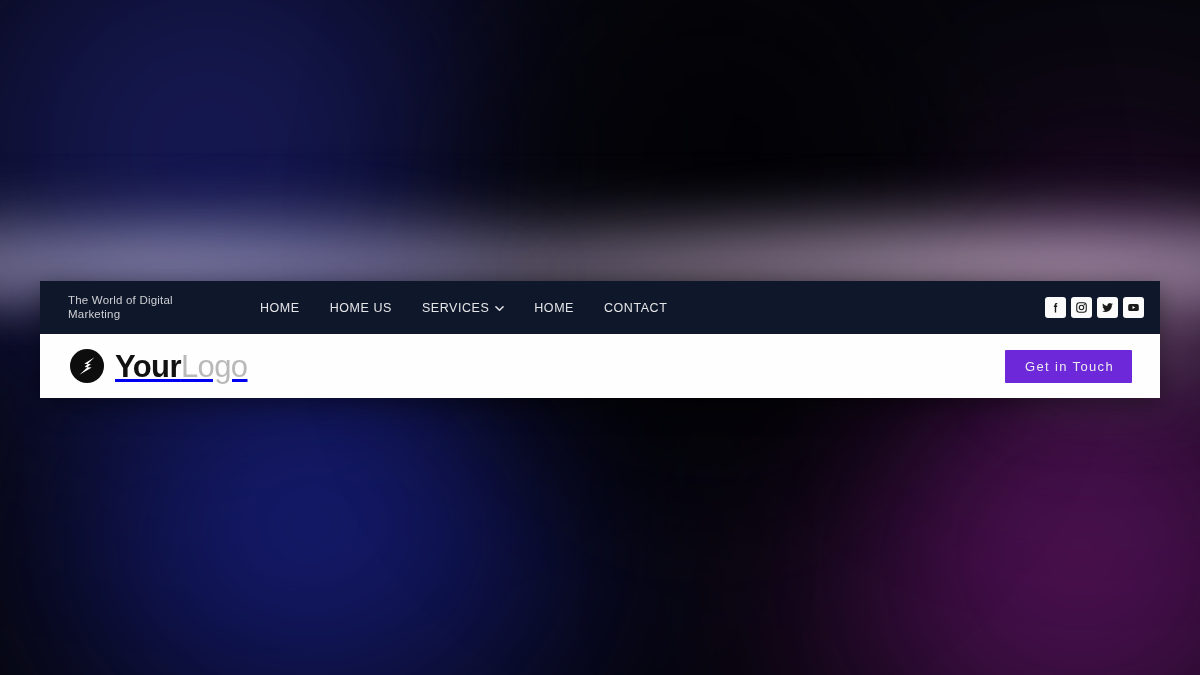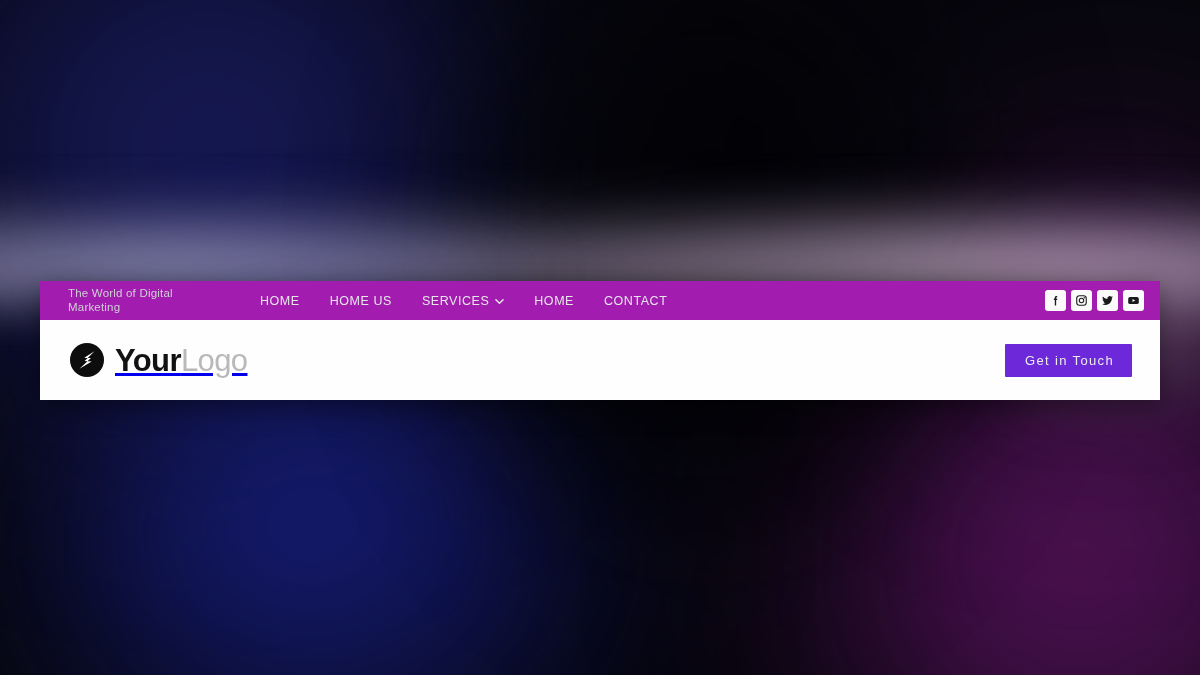--- a/index.html
+++ b/index.html
@@ -152,22 +152,22 @@
     position: absolute;
     left: 40px;
     top: 281px;
     width: 1120px;
     z-index: 5;
     box-shadow: 0 6px 26px rgba(0,0,0,0.45);
   }
 
   
   .topbar {
-    height: 39px;
-    background: #a21caf;
+    height: 53px;
+    background: #0f172a;
     display: flex;
     align-items: center;
     padding: 0 16px 0 28px;
     position: relative;
   }
 
   .tagline {
     color: #cfd0d4;
     font-size: 11.5px;
     line-height: 1.18;
@@ -220,21 +220,21 @@
     border-radius: 3px;
     display: flex;
     align-items: center;
     justify-content: center;
     cursor: pointer;
   }
   .soc svg { display: block; }
 
   
   .brandbar {
-    height: 80px;
+    height: 64px;
     background: #fefefe;
     display: flex;
     align-items: center;
     padding: 0 28px 0 28px;
     position: relative;
   }
 
   .logo-lockup {
     display: flex;
     align-items: center;

